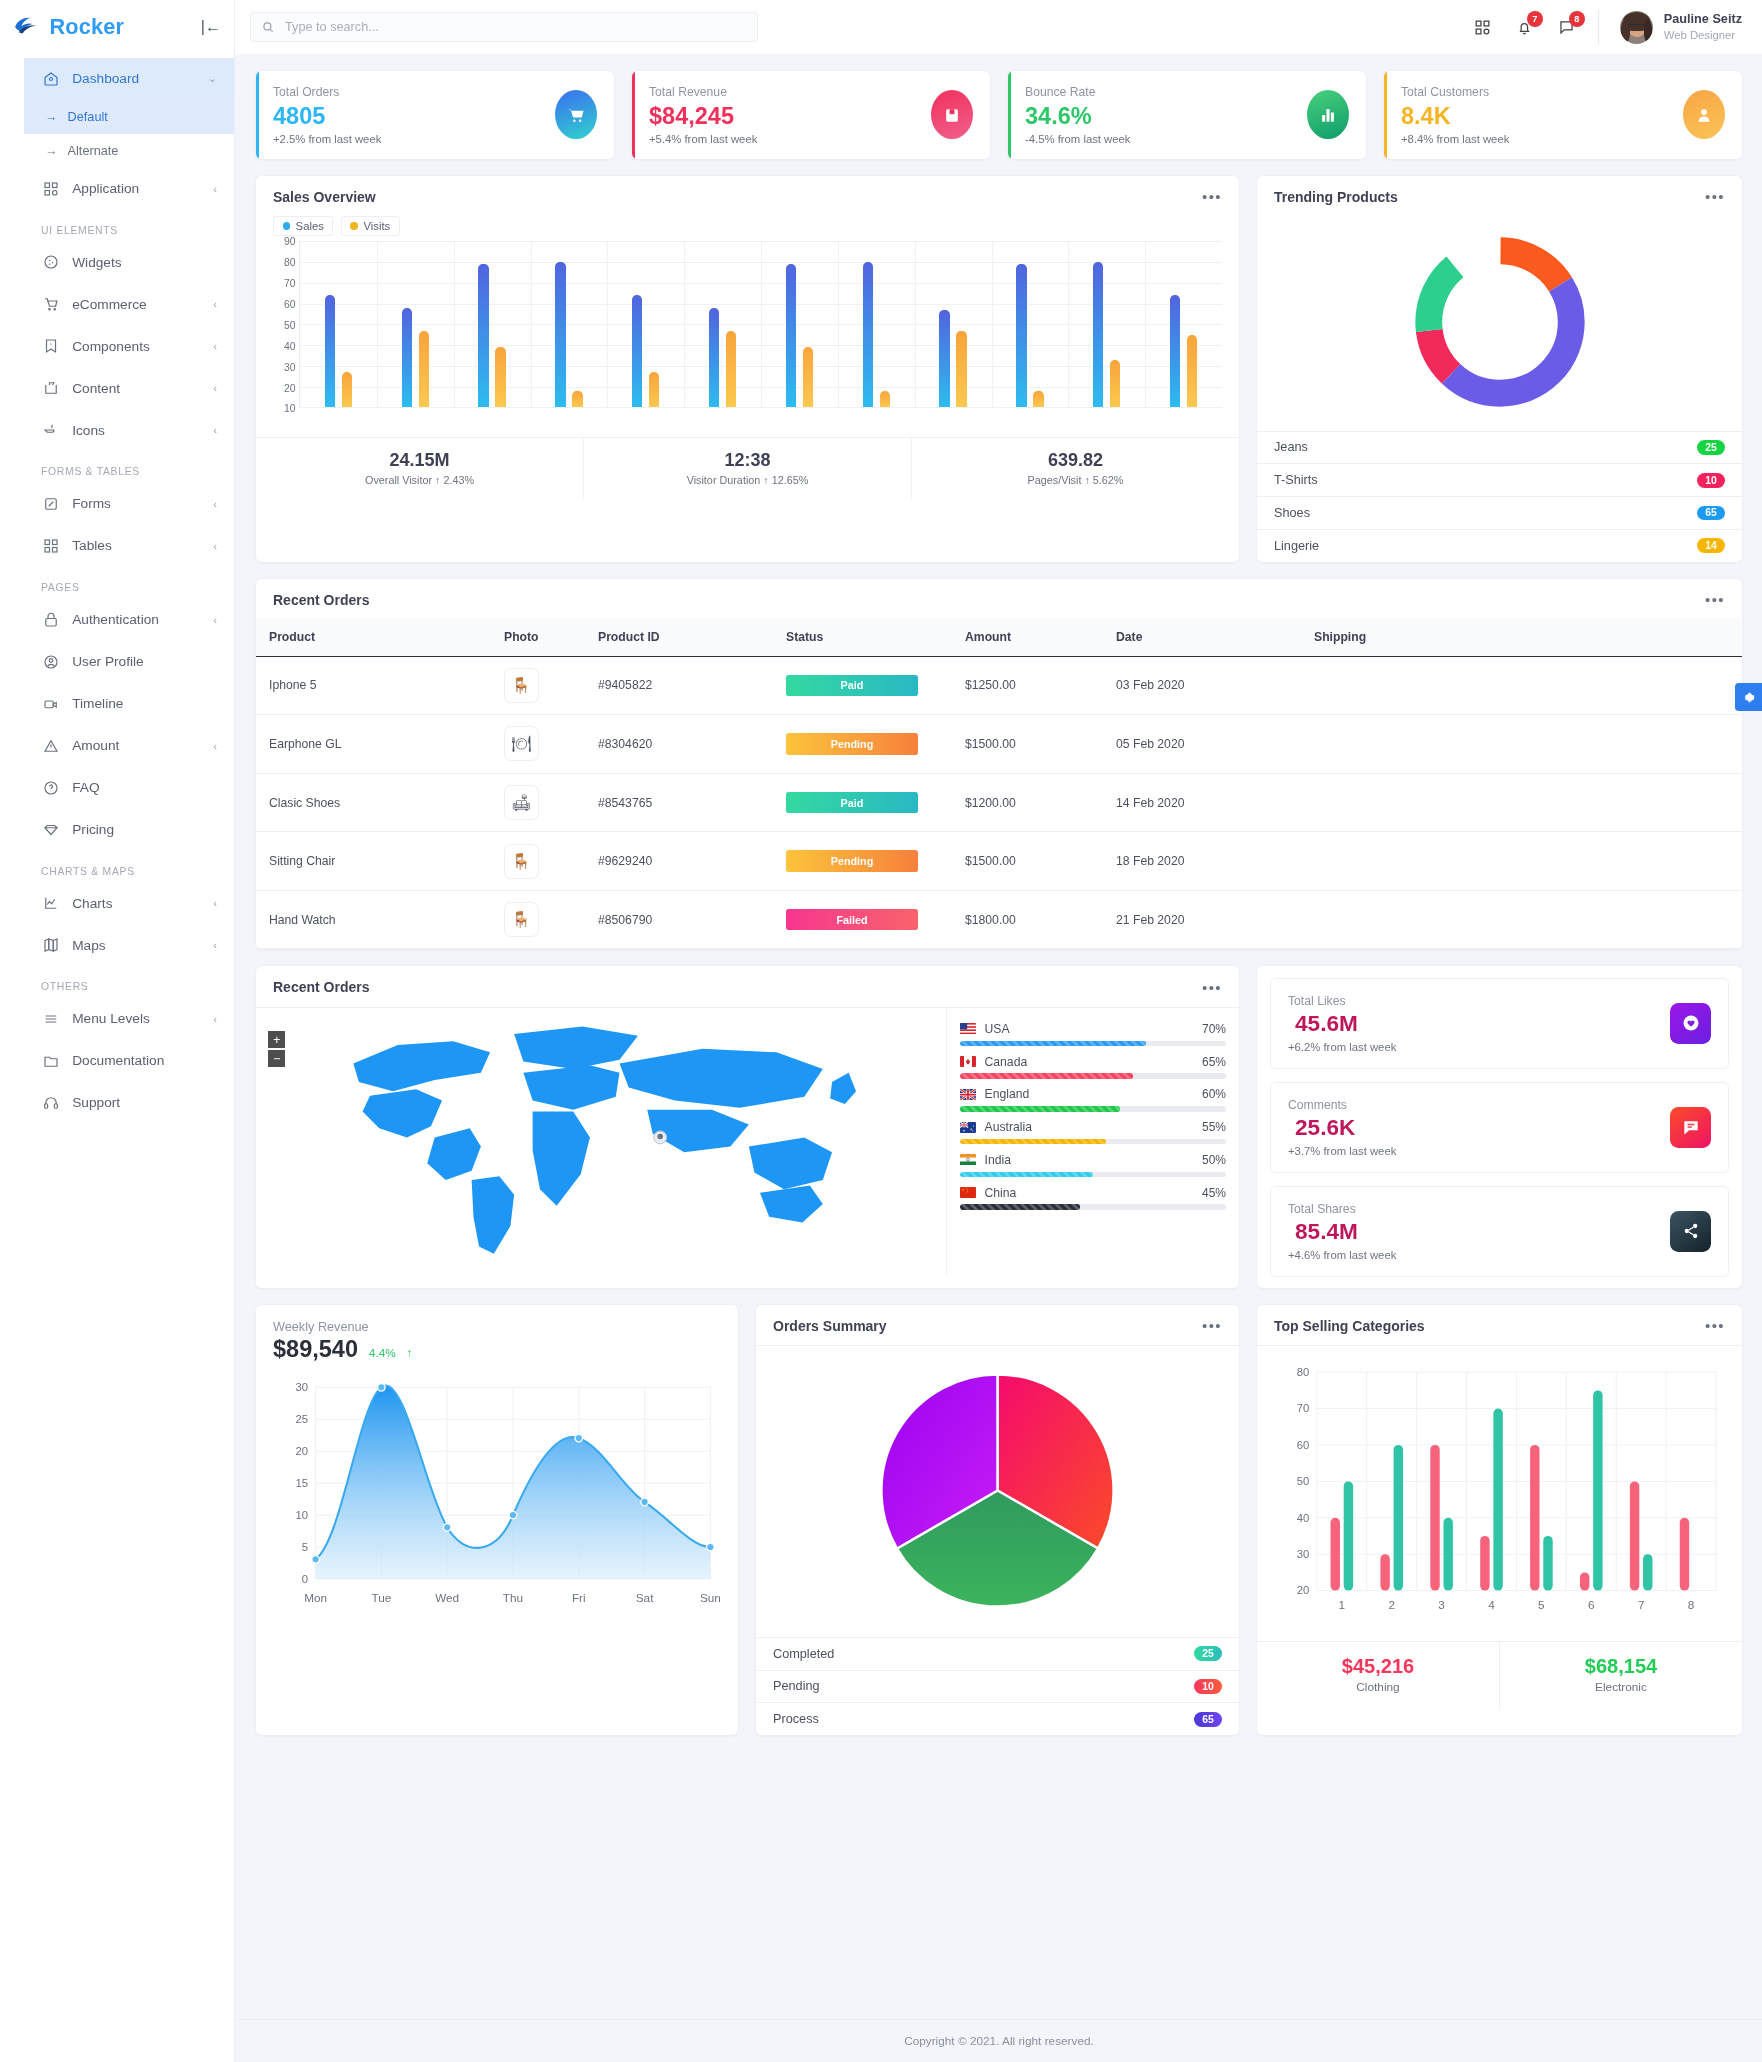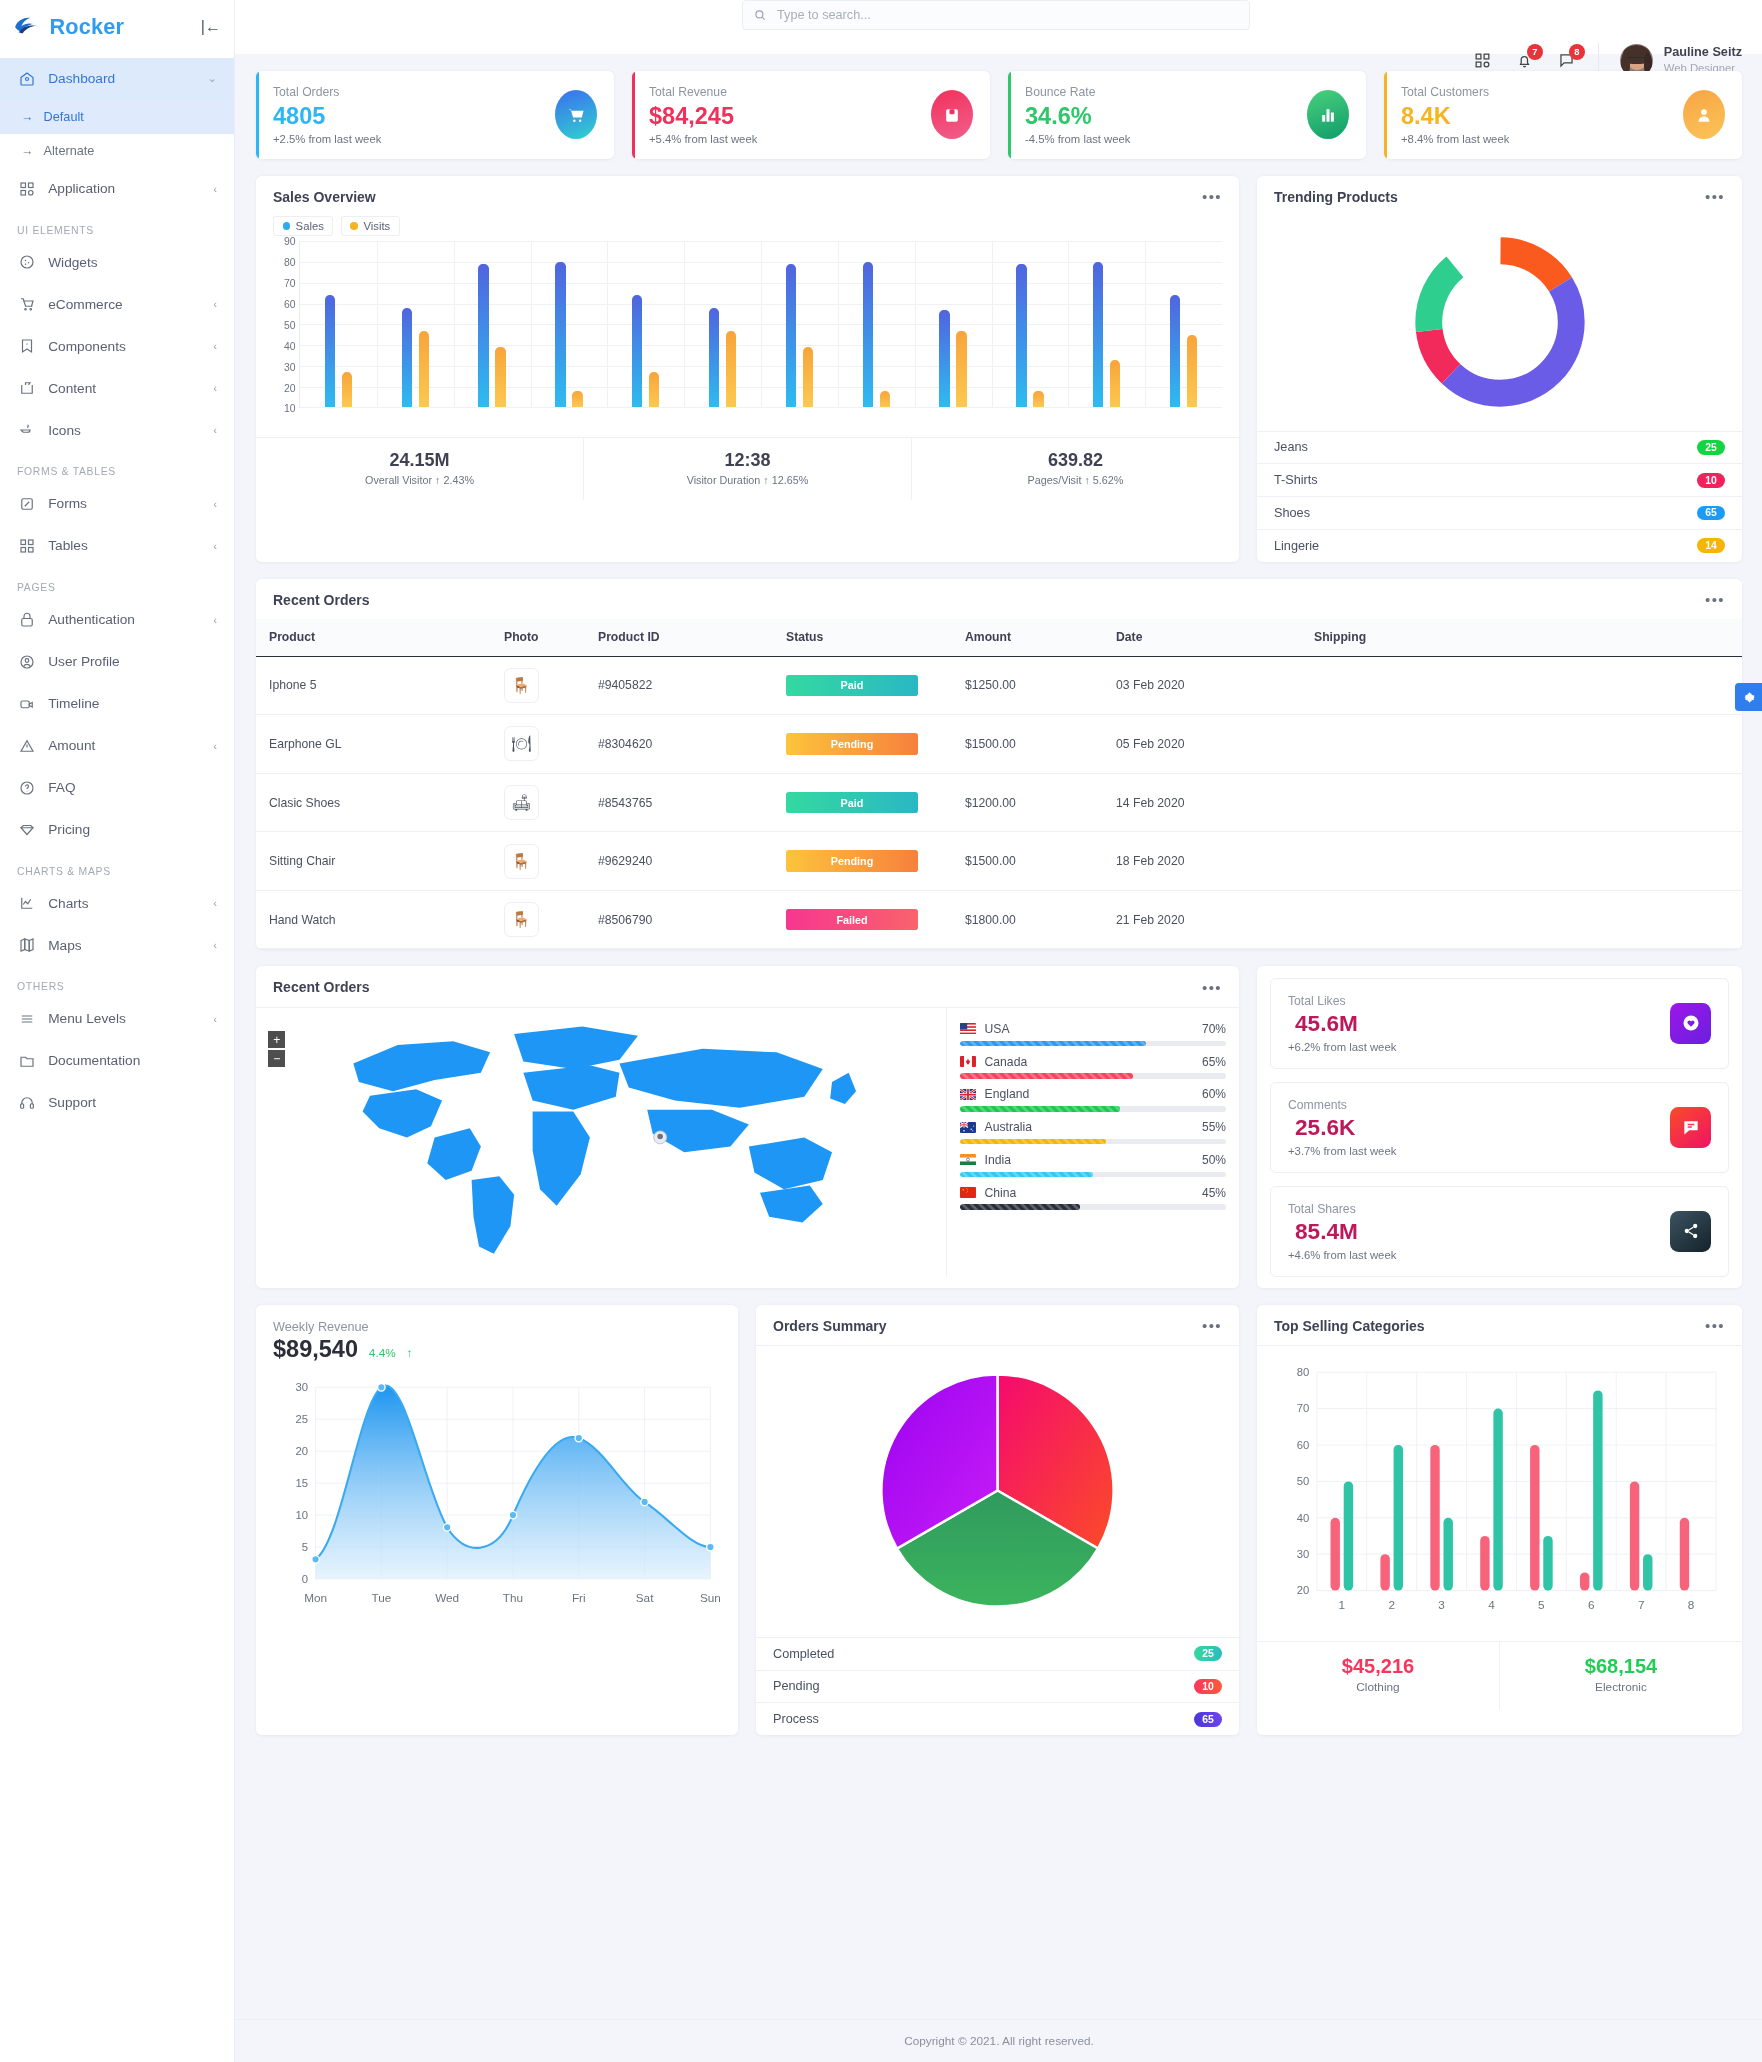--- a/index.html
+++ b/index.html
@@ -12,35 +12,35 @@
     overflow:hidden;
   }
   .app { display:flex; width:1763px; height:2062px; }
 
   
   .sidebar { width:235px; background:#fff; flex:0 0 235px; height:2062px; border-right:0.9px solid #eceef5; }
   .brand { height:54px; display:flex; align-items:center; padding:0 13px; gap:8.5px; }
   .brand-logo { width:28px; height:24.5px; flex:0 0 28px; }
   .brand-name { font-size:21.7px; font-weight:bold; color:#2f9bf5; letter-spacing:0.2px; }
   .brand-collapse { margin-left:auto; color:#4a5a6a; font-size:16px; cursor:pointer; }
-  .nav { padding-top:3.8px; }
+  .nav { padding-top:3.8px;margin-left:24px; }
   .nav-item { display:flex; align-items:center; height:42px; padding:0 17px; gap:12.2px; color:#5a5f73; font-size:13.7px; cursor:pointer; }
   .nav-item .ic { width:19px; height:19px; flex:0 0 19px; display:flex; align-items:center; justify-content:center; }
   .nav-item .ic svg { width:18px; height:18px; stroke:#6b7280; fill:none; stroke-width:1.6; }
   .nav-item.active { background:#ddeafc; color:#3276d4; }
   .nav-item.active .ic svg { stroke:#3276d4; }
   .nav-item .caret { margin-left:auto; color:#9aa1ad; font-size:11.3px; }
   .nav-sub { display:flex; align-items:center; height:34px; padding:0 17px 0 21px; gap:10.4px; font-size:12.7px; color:#6b7280; cursor:pointer; }
   .nav-sub.active { background:#dfeafd; color:#3276d4; }
   .nav-sub .arrow { font-size:12.2px; }
   .nav-head { padding:15px 17px 5.6px; font-size:10.4px; letter-spacing:0.7px; color:#a3a8b5; font-weight:normal; }
 
   
   .main { flex:1; display:flex; flex-direction:column; min-width:0; }
-  .topbar { height:54px; background:#fff; display:flex; align-items:center; padding:0 21px 0 15px; gap:13px;flex-direction:column; }
+  .topbar { height:54px; background:#fff; display:flex; align-items:center; padding:0 21px 0 15px; gap:13px; }
   .search { position:relative; width:508px; }
   .search input { width:100%; height:30px; border:0.9px solid #eceef4; border-radius:3.8px; background:#fbfcfe; padding:0 11.3px 0 34px; font-size:12.7px; color:#6b7280; font-family:"Liberation Sans",sans-serif; }
   .search input::placeholder { color:#a9aebb; }
   .search .sico { position:absolute; left:11.3px; top:7.5px; width:14px; height:14px; }
   .topbar-right { margin-left:auto; display:flex; align-items:center; gap:21px; }
   .ticon { position:relative; width:21px; height:21px; cursor:pointer; display:flex; align-items:center; justify-content:center; }
   .ticon svg { width:19px; height:19px; stroke:#444; fill:none; stroke-width:1.6; }
   .badge-dot { position:absolute; top:-5.6px; right:-7.5px; background:#e7333a; color:#fff; font-size:9.4px; font-weight:bold; border-radius:50%; width:16px; height:16px; display:flex; align-items:center; justify-content:center; }
   .divider-v { width:0.9px; height:34px; background:#e7e9f0; }
   .user { display:flex; align-items:center; gap:10.4px; cursor:pointer; }

